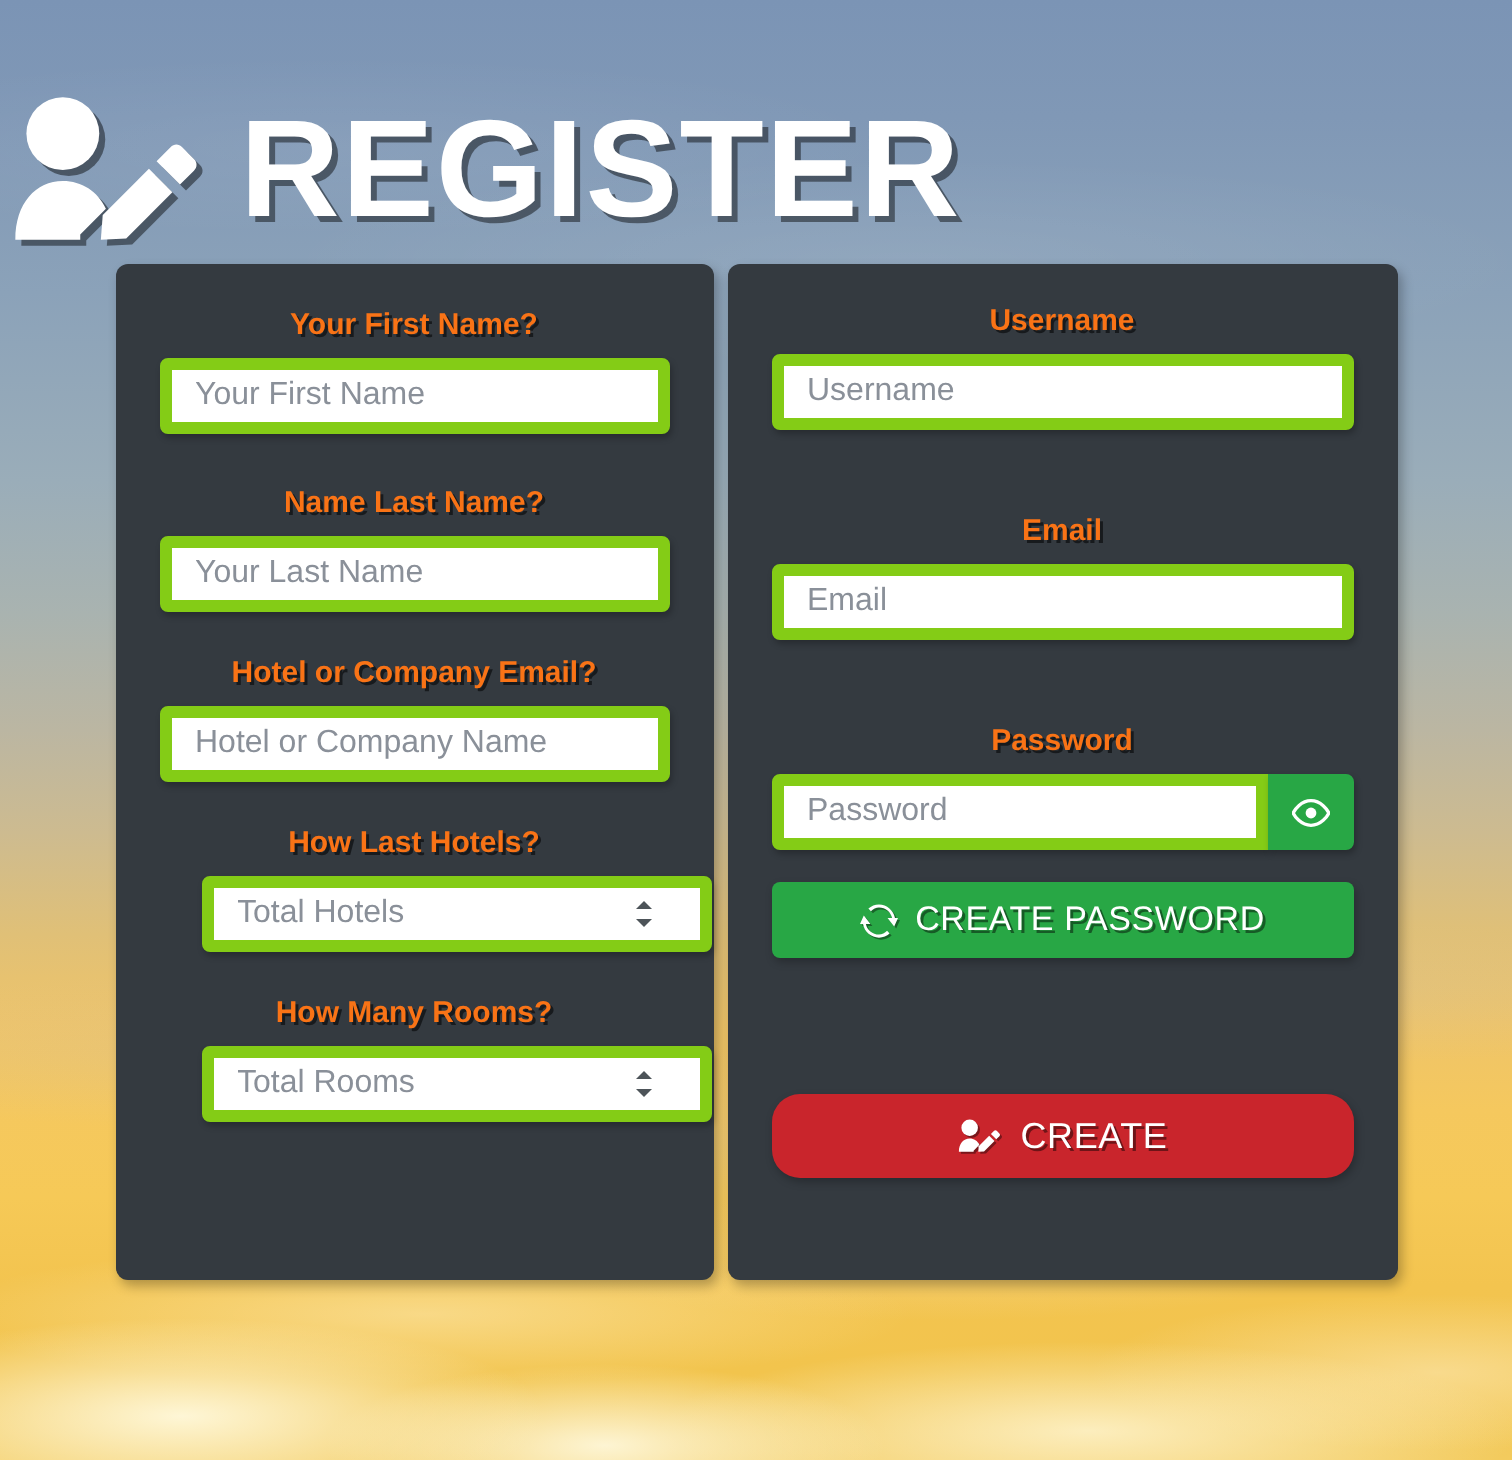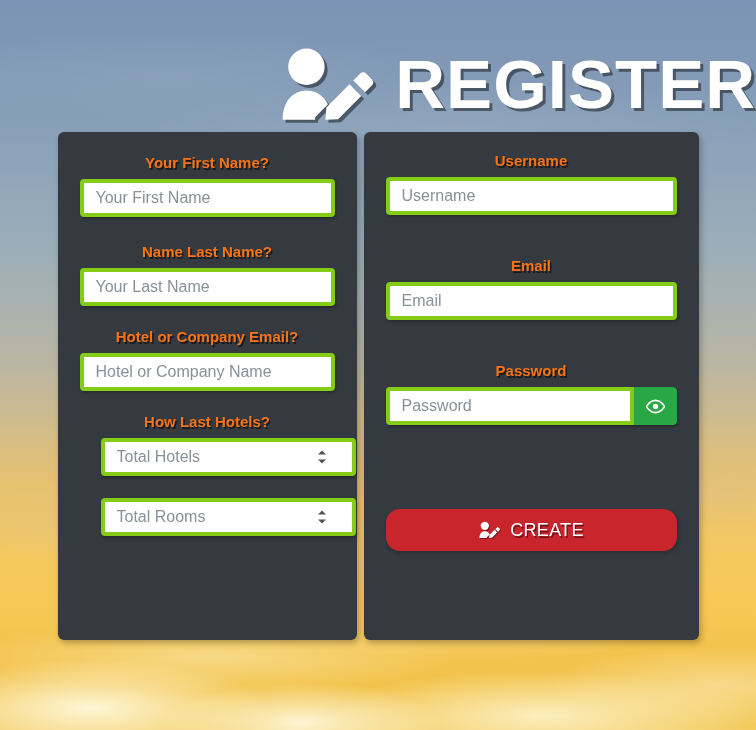--- a/index.html
+++ b/index.html
@@ -60,21 +60,21 @@
     position: relative;
     z-index: 2;
     width: 756px;
     height: 730px;
   }
 
   
   .header {
     display: flex;
     align-items: center;
-    justify-content: flex-end;
+    justify-content: flex-start;
     gap: 16px;
     padding-top: 37px;
     height: 132px;
   }
   .header-icon {
     width: 104px;
     height: 76px;
     display: block;
     filter: drop-shadow(3px 3px 0 rgba(0,0,0,.45));
   }
@@ -124,21 +124,21 @@
   }
   .text-input {
     display: block;
     width: 100%;
     height: 38px;
     padding: 6px 12px;
     font-family: "Liberation Sans", sans-serif;
     font-size: 16px;
     color: #495057;
     background: #ffffff;
-    border: 4px solid #84cc16;
+    border: 6px solid #84cc16;
     border-radius: 4px;
     box-shadow: 1px 2px 3px rgba(0,0,0,.25);
     outline: none;
   }
   .text-input::placeholder { color: #8a9099; opacity: 1; }
 
   .gap-lg { height: 26px; }
   .gap-md { height: 22px; }
   .gap-sm { height: 16px; }
 
@@ -261,20 +261,21 @@
           <span class="spinner">
             <i class="up"></i>
             <i class="down"></i>
           </span>
         </div>
       </div>
 
       <div class="gap-md"></div>
 
       <div class="field">
+        <label class="field-label">How Many Rooms?</label>
         <div class="num-wrap">
           <input class="text-input" type="text" placeholder="Total Rooms" style="">
           <span class="spinner">
             <i class="up"></i>
             <i class="down"></i>
           </span>
         </div>
       </div>
 
     </div>
@@ -305,20 +306,27 @@
             <svg width="19" height="15" viewBox="0 0 24 18" aria-hidden="true">
               <path d="M12 1.2 C5.6 1.2 1.6 7 0.7 9 C1.6 11 5.6 16.8 12 16.8 C18.4 16.8 22.4 11 23.3 9 C22.4 7 18.4 1.2 12 1.2 Z" fill="none" stroke="#ffffff" stroke-width="2.1"></path>
               <circle cx="12" cy="9" r="3.4" fill="#ffffff"></circle>
             </svg>
           </span>
         </div>
       </div>
 
       <div class="gap-sm"></div>
 
+      <button class="btn btn-success">
+        <svg width="19" height="19" viewBox="0 0 24 24" aria-hidden="true">
+          <path d="M12 3.4 C16.1 3.4 19.5 6.3 20.3 10.1 L17.4 10.1 L21.6 15.4 L24 10.1 L22.1 10.1 C21.2 5.2 17 1.5 12 1.5 C9.4 1.5 7.1 2.5 5.3 4.1 L6.9 5.8 C8.3 4.3 10.1 3.4 12 3.4 Z" fill="#ffffff"></path>
+          <path d="M12 20.6 C7.9 20.6 4.5 17.7 3.7 13.9 L6.6 13.9 L2.4 8.6 L0 13.9 L1.9 13.9 C2.8 18.8 7 22.5 12 22.5 C14.6 22.5 16.9 21.5 18.7 19.9 L17.1 18.2 C15.7 19.7 13.9 20.6 12 20.6 Z" fill="#ffffff"></path>
+        </svg>
+        <span>CREATE PASSWORD</span>
+      </button>
 
       <div class="gap-lg"></div>
       <div class="gap-lg"></div>
       <div class="gap-sm"></div>
 
       <button class="btn btn-danger">
         <svg width="23" height="18" viewBox="0 0 64 48" aria-hidden="true">
           <circle cx="19" cy="12.5" r="11.5" fill="#ffffff"></circle>
           <path d="M4 46 C4 34.5 10.5 27.5 19 27.5 C25 27.5 30 30.8 32.6 36.2 L24.5 44.4 L24.5 46 Z" fill="#ffffff"></path>
           <path d="M31 46 L31.6 38.2 L46.2 23.6 L53.6 31 L39 45.6 Z" fill="#ffffff"></path>

